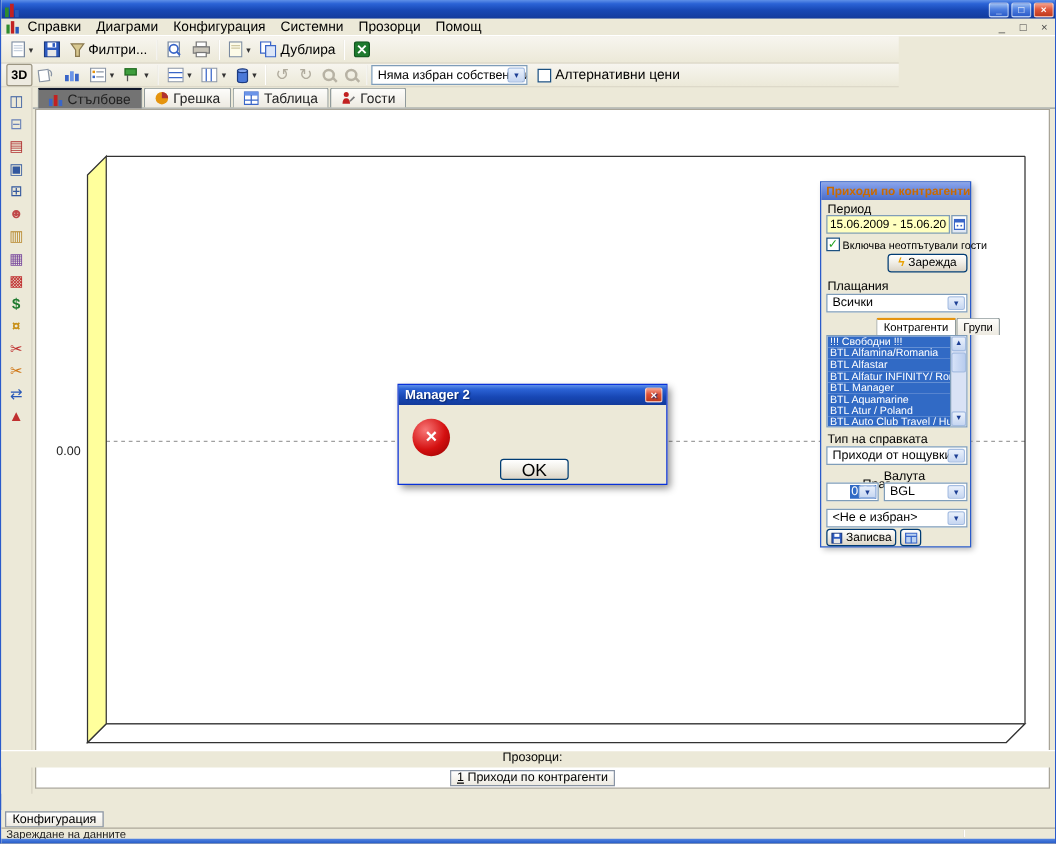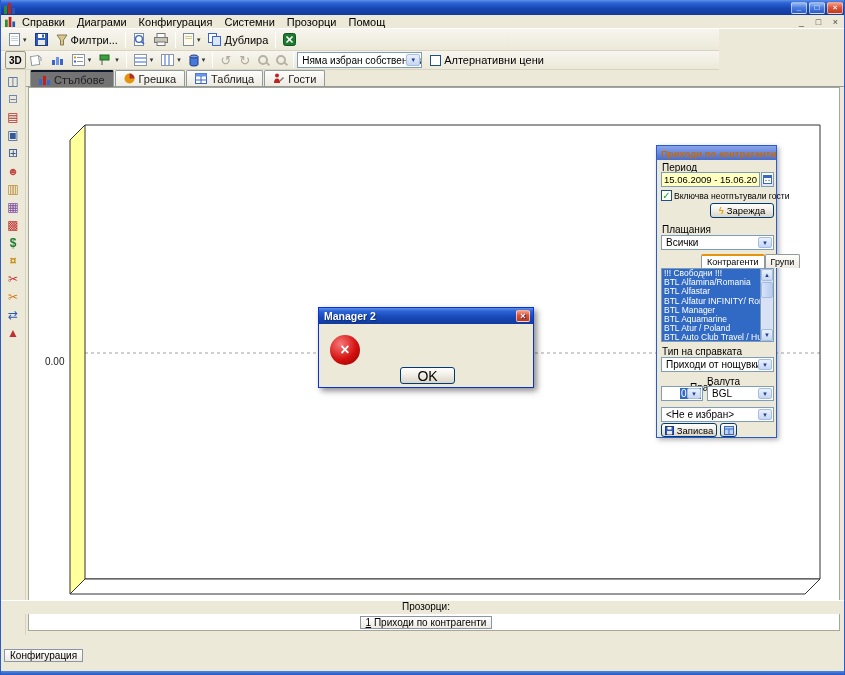--- a/index.html
+++ b/index.html
@@ -477,15 +477,19 @@
   <div id="windowsbar">
     <span>Прозорци:</span>
     <span class="flatbtn">
       <span class="u">1</span>
         <span style="white-space:pre;"> Приходи по контрагенти</span>
     </span>
   </div>
   <div id="autorow">
     <span class="flatbtn">Конфигурация</span>
   </div>
+  <div id="statusbar">
+    <span>Зареждане на данните</span>
+    <span class="ssep"></span>
+  </div>
   <div id="bluestrip"></div>
 
 </div>
 
 </body></html>

